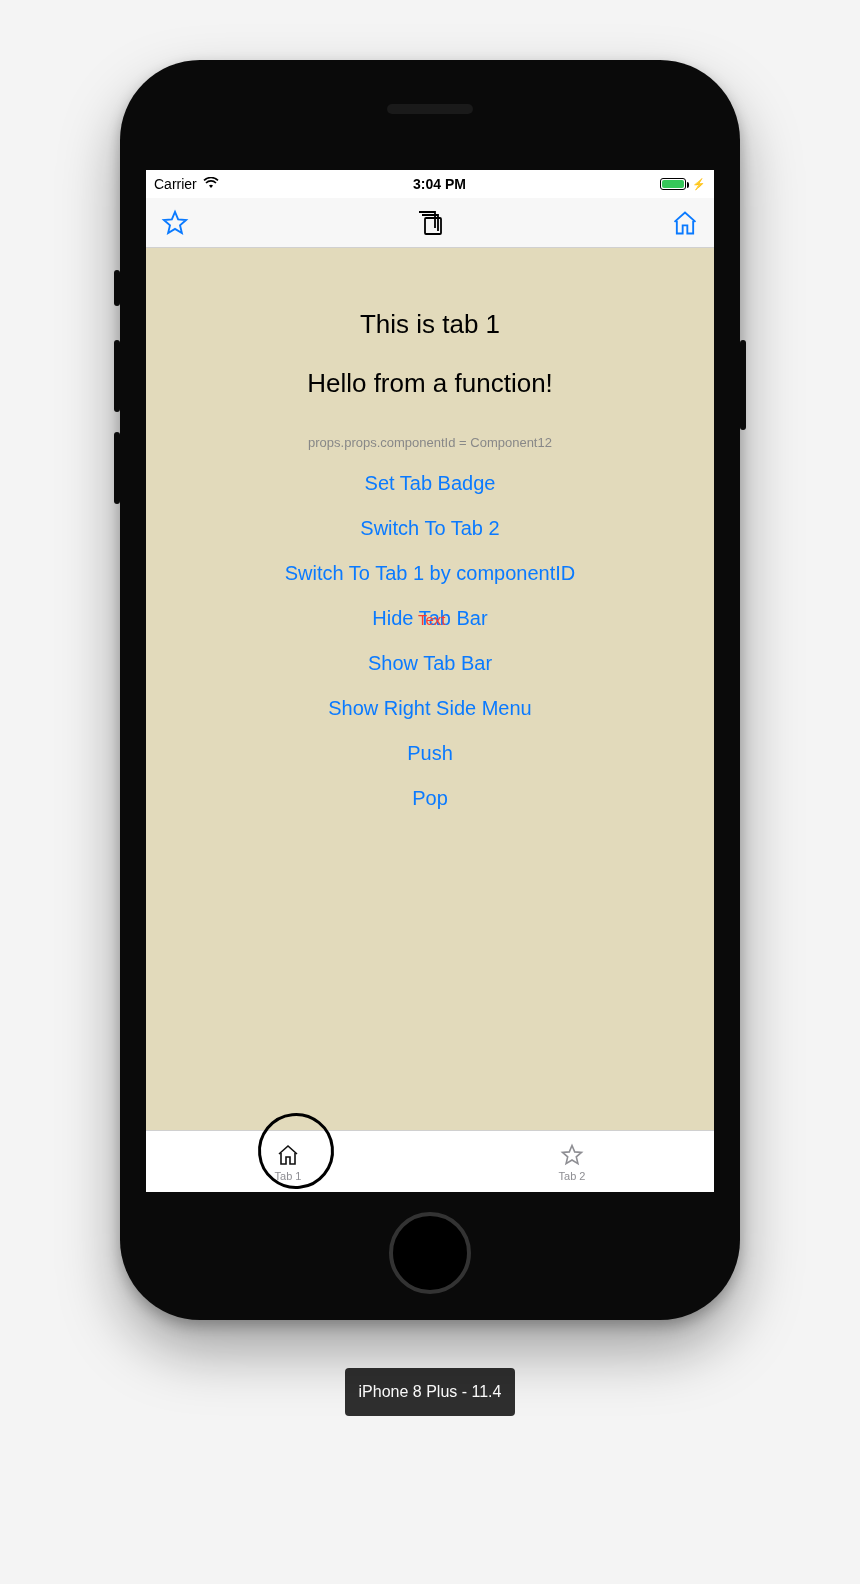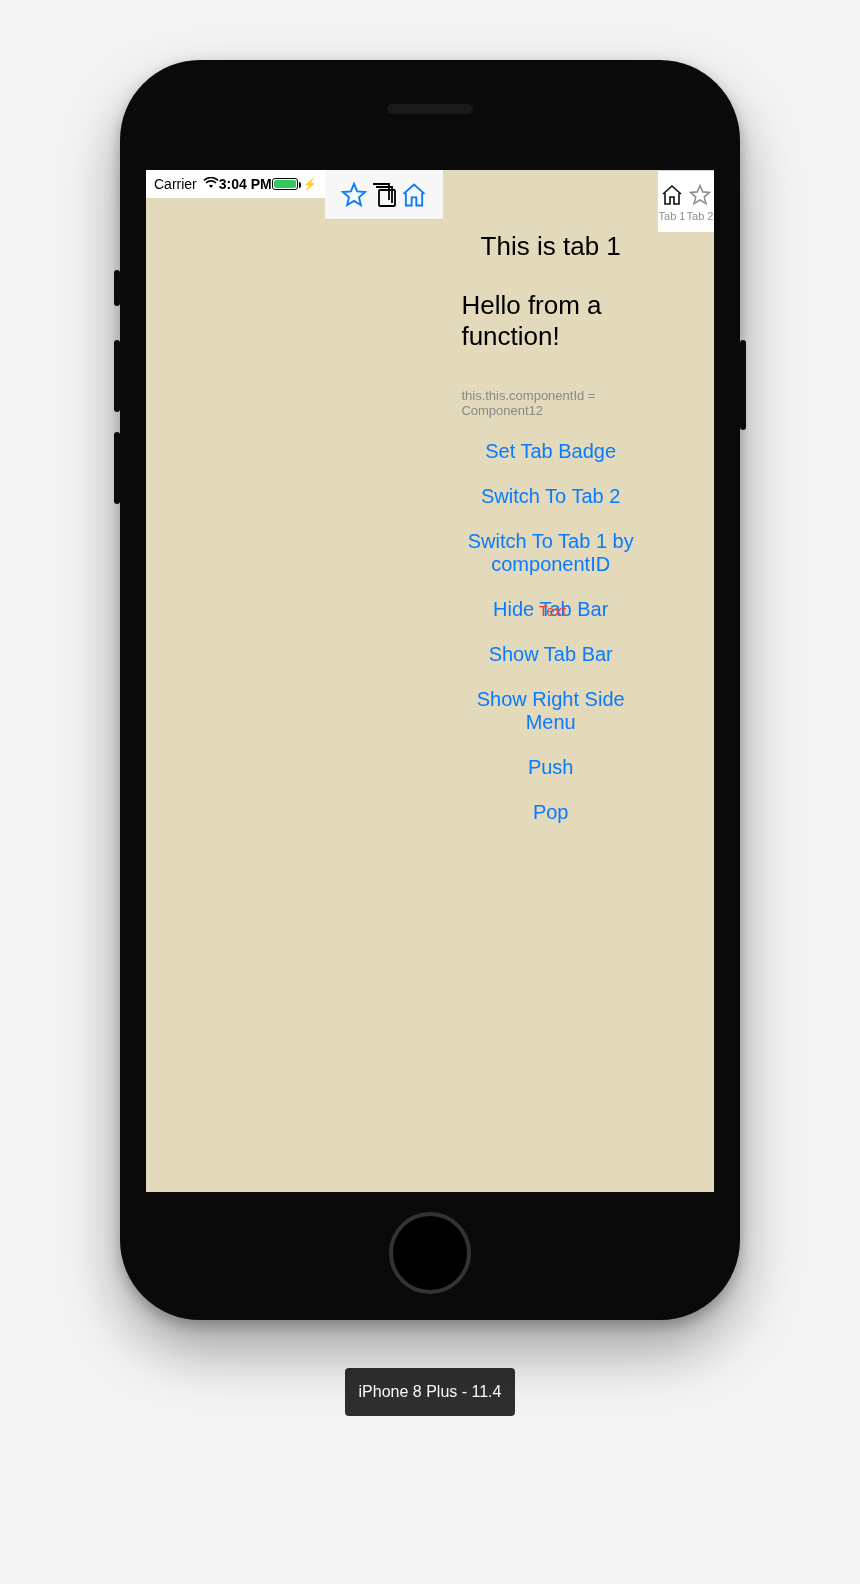--- a/index.html
+++ b/index.html
@@ -39,21 +39,21 @@
   .home-btn {
     position:absolute; bottom:26px; left:50%; transform:translateX(-50%);
     width:82px; height:82px; border:4px solid #333; border-radius:50%;
     background:#000;
   }
 
   
   .screen {
     position:absolute; top:110px; left:26px; right:26px; bottom:128px;
     background:#e2dabb;
-    display:flex; 
+    display:flex; flex-direction:column;
     overflow:hidden;
   }
 
   
   .status {
     height:28px; background:#fff;
     display:flex; align-items:center; justify-content:space-between;
     padding:0 8px; font-size:14px; font-weight:500; color:#000;
   }
   .status .left, .status .right { display:flex; align-items:center; gap:6px; }
@@ -175,21 +175,21 @@
         <svg width="28" height="28" viewBox="0 0 24 24" fill="none" stroke="#0a7aff" stroke-width="1.6">
           <path d="M3 11 L12 3 L21 11"></path>
           <path d="M5 10 V21 H10 V14 H14 V21 H19 V10"></path>
         </svg>
       </div>
     </div>
 
     <div class="content">
       <div class="h1">This is tab 1</div>
       <div class="h2">Hello from a function!</div>
-      <div class="mono">this.this.componentId = Component12</div>
+      <div class="mono">props.props.componentId = Component12</div>
 
       <div class="link">Set Tab Badge</div>
       <div class="link">Switch To Tab 2</div>
       <div class="link">Switch To Tab 1 by componentID</div>
 
       <div class="link-wrap">
         <div class="link">Hide Tab Bar</div>
         <span class="red-overlay">Text</span>
       </div>
 

